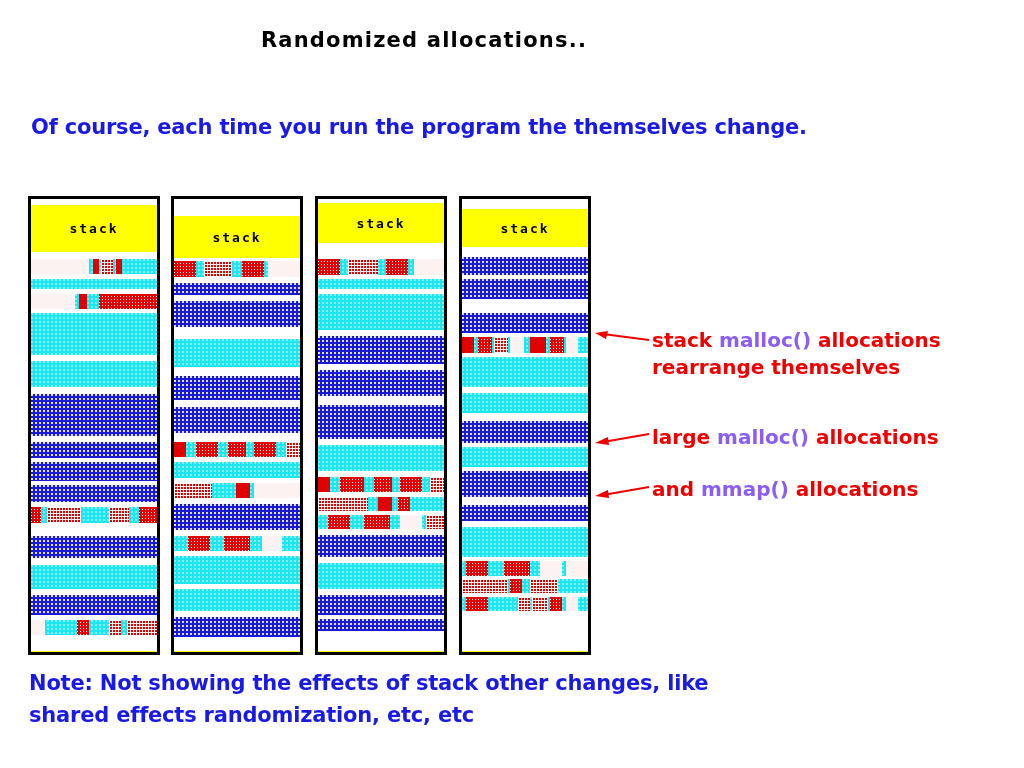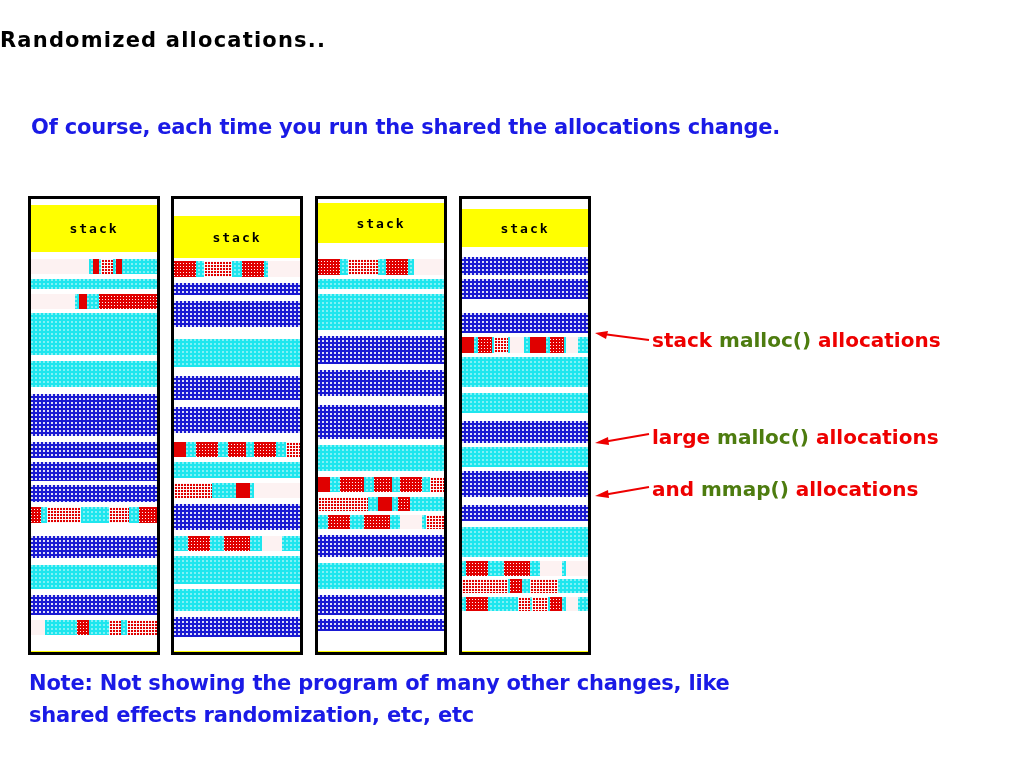--- a/index.html
+++ b/index.html
@@ -8,20 +8,21 @@
     background:#ffffff;
     font-family:"DejaVu Sans", sans-serif;
     overflow:hidden;
     position:relative;
   }
 
   
   #slide-title{
     position:absolute;
     left:0;top:28px;width:848px;
+    text-align:center;
     font-family:"DejaVu Sans", sans-serif;
     font-weight:bold;
     font-size:21px;
     letter-spacing:1.2px;
     color:#000000;
   }
 
   
   .blue-line{
     position:absolute;
@@ -125,28 +126,28 @@
   .arrow svg{display:block;}
   .annot{
     position:absolute;
     font-family:"DejaVu Sans", sans-serif;
     font-weight:600;
     font-size:20px;
     color:#ee0000;
     white-space:nowrap;
     line-height:27px;
   }
-  .annot .fn{color:#4d7c0f;}
+  .annot .fn{color:#8b5cf6;}
 </style>
 </head>
 <body>
 
 <div id="slide-title">Randomized allocations..</div>
 
-<div id="intro-text" class="blue-line">Of course, each time you run the shared the allocations change.</div>
+<div id="intro-text" class="blue-line">Of course, each time you run the program the themselves change.</div>
 
 <div id="diagram">
 
   <div id="mem-column-1" class="mem-column">
       <div class="band band-yellow" style="top: 6px; height: 47px;">
         <span class="band-label">stack</span>
       </div>
       <div class="chunk-row" style="top: 60px; height: 15px;">
         <div class="chunk dense" style="left: 0px; width: 58px;"></div>
         <div class="chunk solid" style="left: 62px; width: 6px;"></div>
@@ -320,23 +321,24 @@
   </div>
   <div class="arrow" style="left:595px;top:485px;width:55px;">
     <svg width="55" height="14" viewBox="0 0 55 14">
       <line x1="8" y1="10" x2="54" y2="2" stroke="#ee0000" stroke-width="2"></line>
       <polygon points="0,11 13,5 14,13" fill="#ee0000"></polygon>
     </svg>
   </div>
 
   <div class="annot" style="left:652px;top:327px;">
     <span>stack </span><span class="fn">malloc()</span><span> allocations</span><br>
+    <span>rearrange themselves</span>
   </div>
   <div class="annot" style="left:652px;top:476px;">
     <span>and </span><span class="fn">mmap()</span><span> allocations</span>
   </div>
   <div class="annot" style="left:652px;top:424px;">
     <span>large </span><span class="fn">malloc()</span><span> allocations</span>
   </div>
 </div>
 
-<div id="note-line-1" class="blue-line">Note: Not showing the program of many other changes, like</div>
+<div id="note-line-1" class="blue-line">Note: Not showing the effects of stack other changes, like</div>
 <div id="note-line-2" class="blue-line">shared effects randomization, etc, etc</div>
 
 </body></html>

